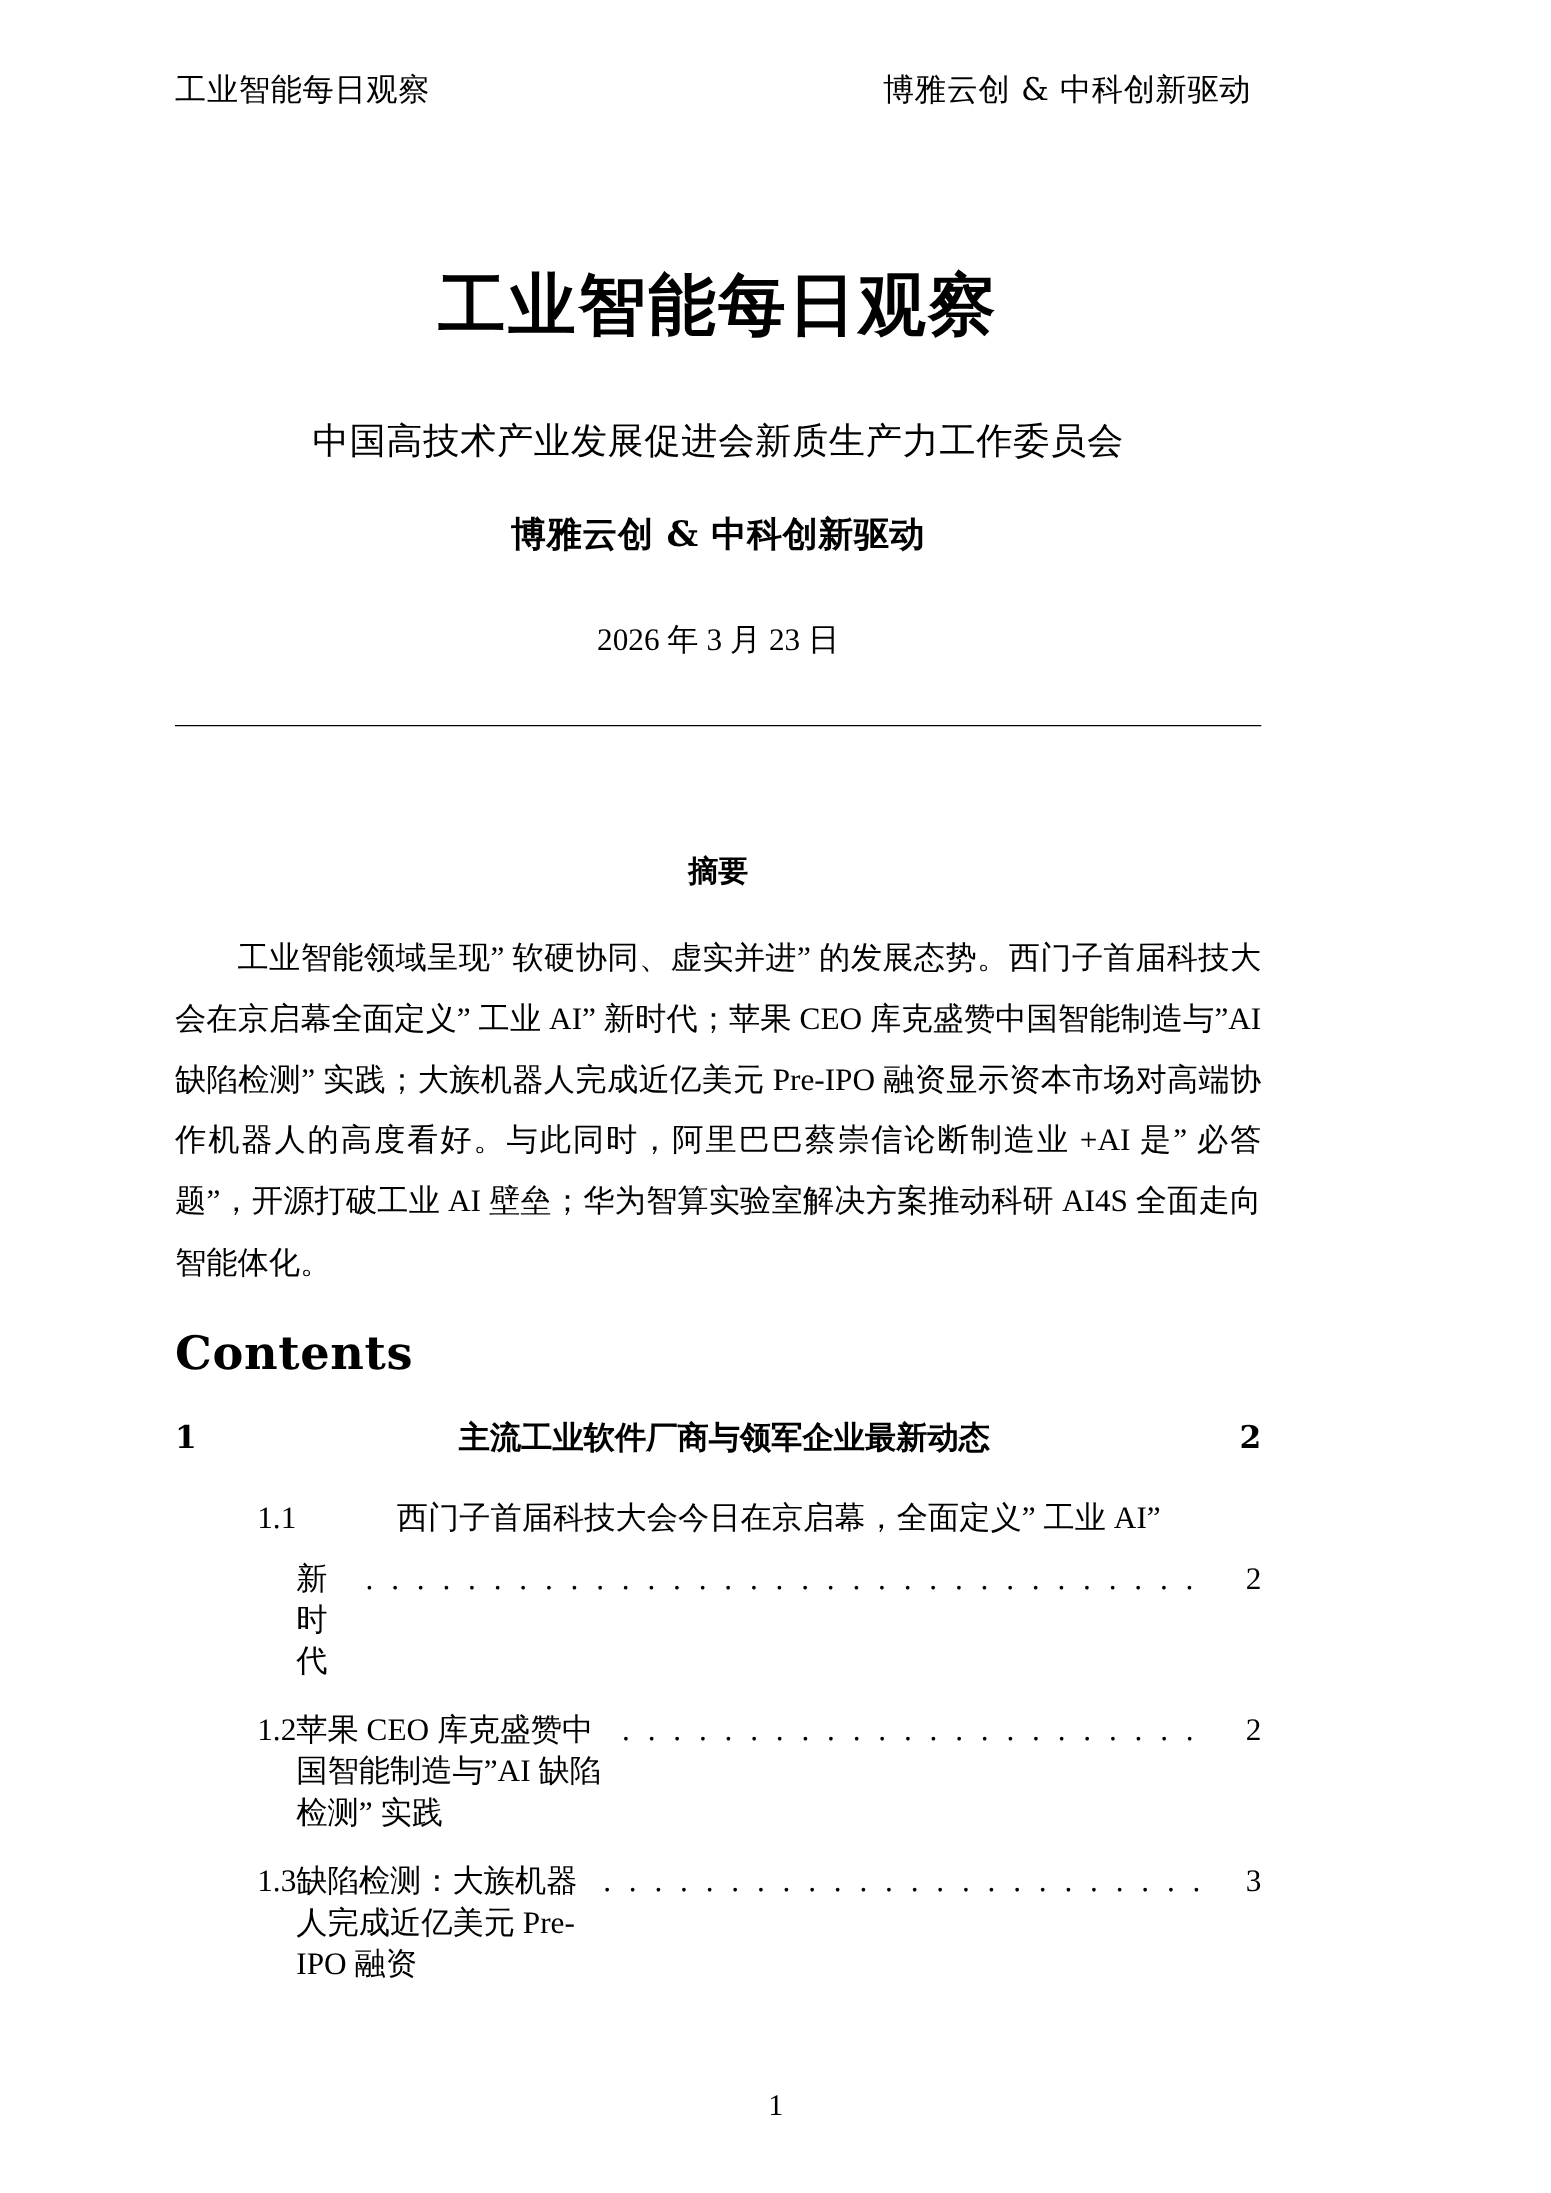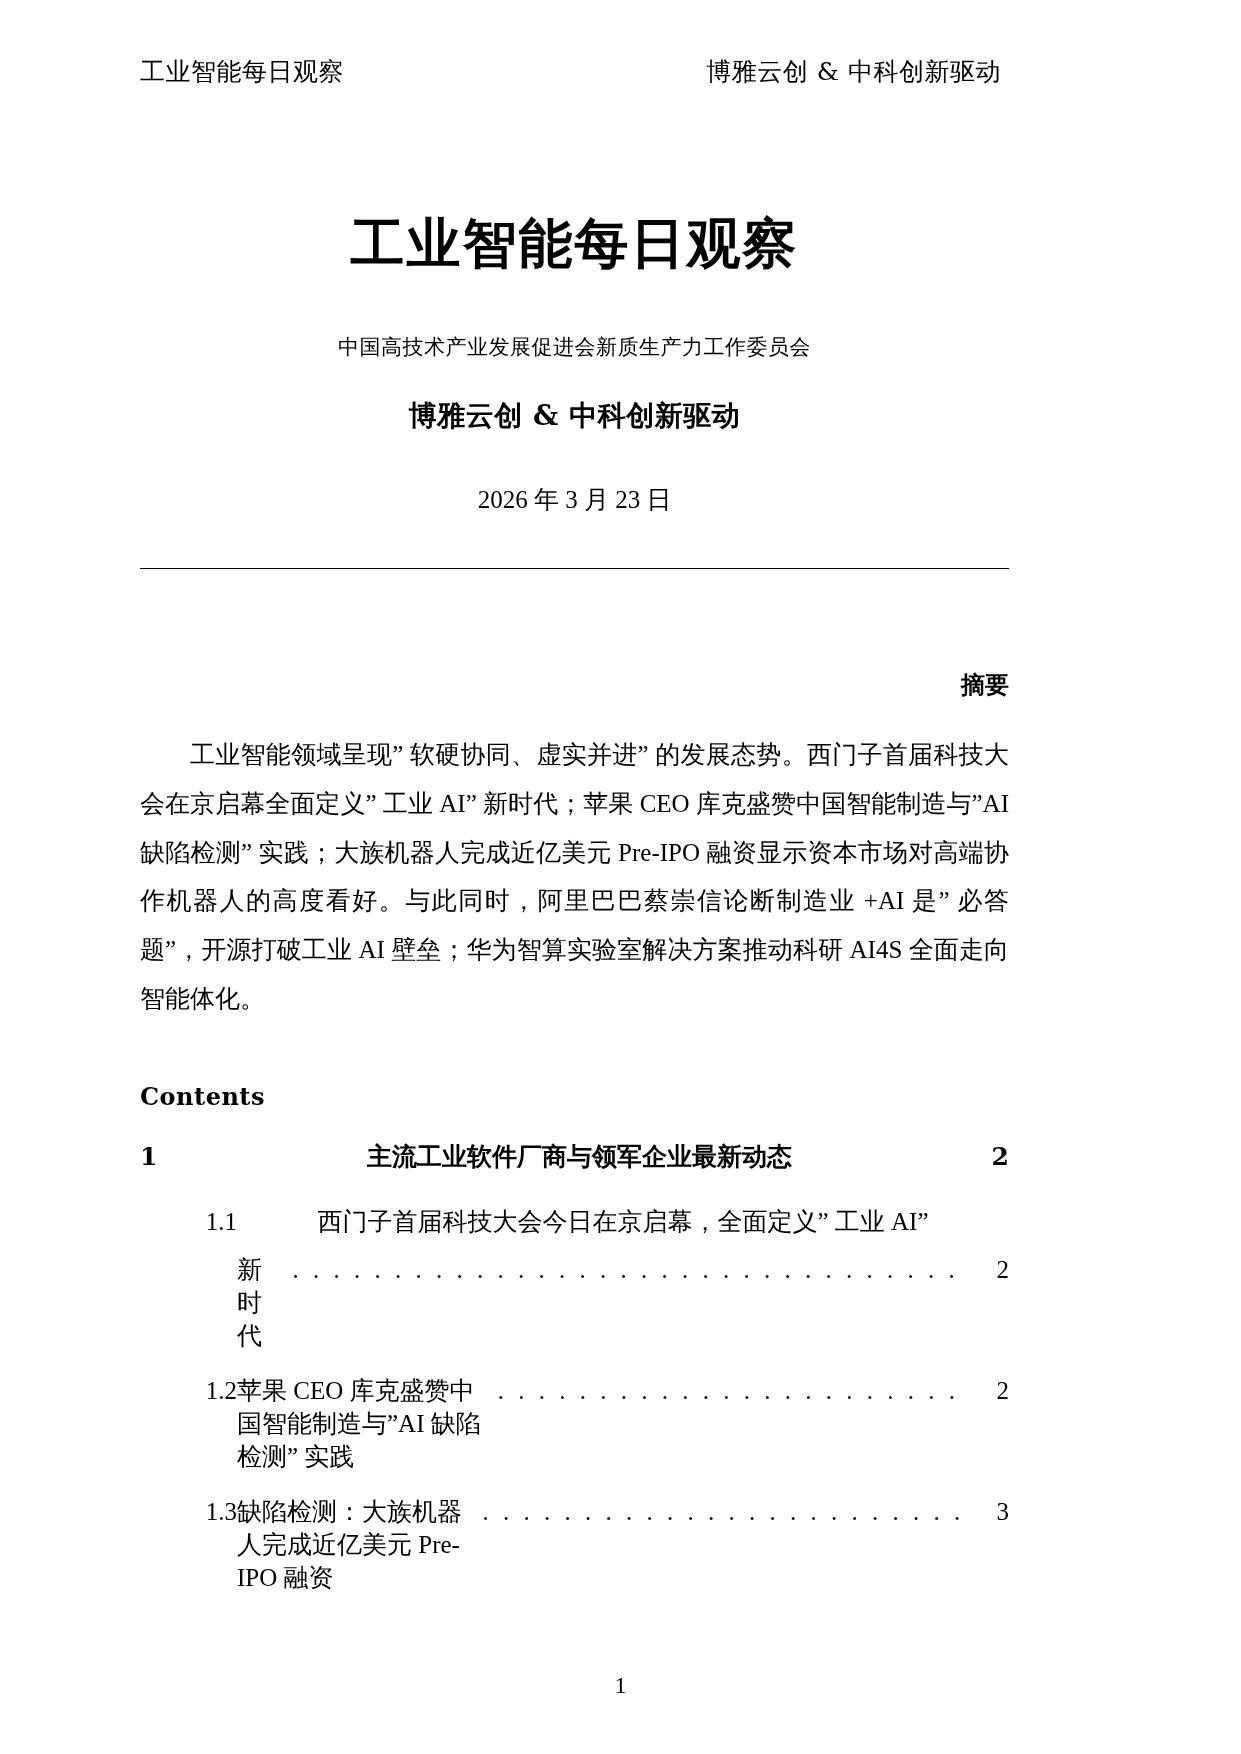--- a/index.html
+++ b/index.html
@@ -41,21 +41,21 @@
     text-align: center;
     margin-top: 120px;
   }
   .doc-title {
     font-size: 54px;
     font-weight: bold;
     letter-spacing: 2px;
     font-family: "DejaVu Serif", "Liberation Serif", serif;
   }
   .doc-subtitle {
-    font-size: 21px;
+    font-size: 29px;
     margin-top: 52px;
     font-family: "DejaVu Serif", "Liberation Serif", serif;
     letter-spacing: 0.5px;
   }
   .doc-org {
     font-size: 28px;
     font-weight: bold;
     margin-top: 36px;
     font-family: "DejaVu Serif", "Liberation Serif", serif;
     letter-spacing: 0.5px;
@@ -66,41 +66,41 @@
     font-family: "Liberation Serif", serif;
   }
   .rule {
     border: none;
     border-top: 1.4px solid #000;
     margin: 52px 0 0 0;
   }
 
   
   .abstract-heading {
-    text-align: right;
+    text-align: center;
     font-size: 24px;
     font-weight: bold;
     margin-top: 100px;
     font-family: "DejaVu Serif", "Liberation Serif", serif;
   }
   .abstract-body {
     font-size: 25px;
     line-height: 1.95;
     text-align: justify;
     text-justify: inter-ideograph;
     margin-top: 30px;
     text-indent: 2em;
     font-family: "Liberation Serif", "DejaVu Serif", serif;
   }
 
   
   .contents-heading {
-    font-size: 24px;
-    font-weight: bold;
-    margin-top: 58px;
+    font-size: 37px;
+    font-weight: bold;
+    margin-top: 24px;
     font-family: "DejaVu Serif", "Liberation Serif", serif;
     letter-spacing: 0.5px;
   }
   .toc {
     margin-top: 24px;
     font-size: 25px;
     font-family: "Liberation Serif", "DejaVu Serif", serif;
   }
   .toc-row {
     display: flex;

